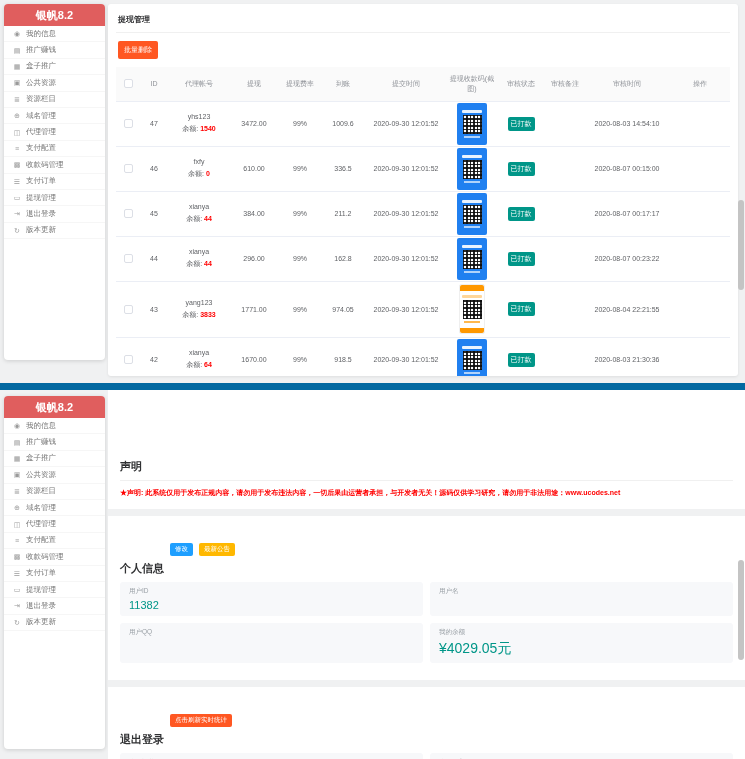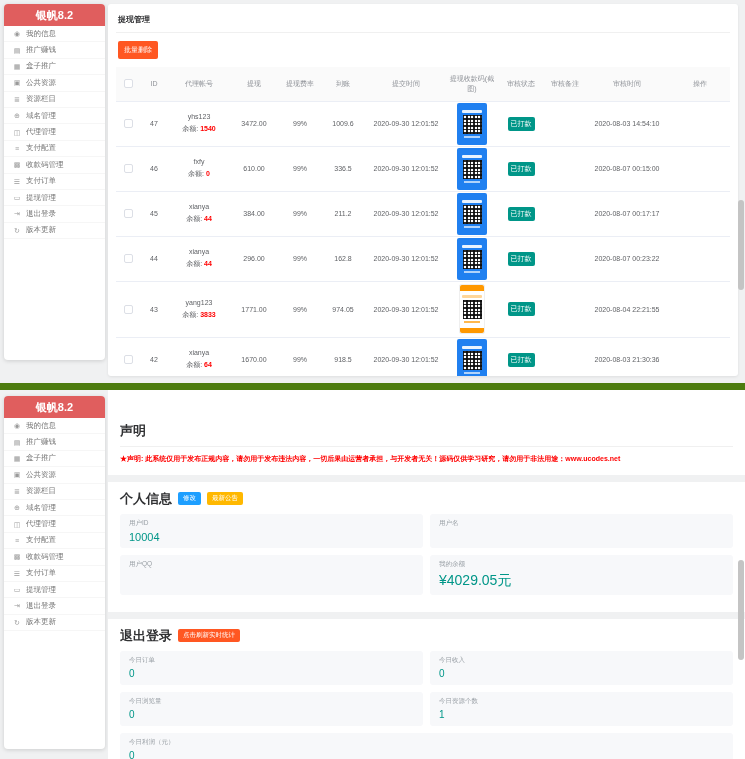--- a/index.html
+++ b/index.html
@@ -1,17 +1,17 @@
 <!DOCTYPE html>
 <html><head>
 <meta charset="utf-8">
 <style>
   * { margin:0; padding:0; box-sizing:border-box; }
   body { font-family:"Liberation Sans", sans-serif; background:#fff; }
-  .stage { position:relative; width:745px; height:759px; overflow:hidden; background:#4d7c0f; }
+  .stage { position:relative; width:745px; height:759px; overflow:hidden; background:#0369a1; }
 
   
   .screen { position:absolute; left:0; width:745px; background:#f0f1f2; }
   #screen1 { top:0; height:383px; }
   #screen2 { top:390px; height:369px; }
 
   
   .sidebar { position:absolute; left:4px; width:101px; background:#fff; border-radius:4px;
              box-shadow:0 1px 4px rgba(0,0,0,.15); overflow:hidden; }
   #screen1 .sidebar { top:4px; height:356px; }
@@ -63,21 +63,21 @@
   
   .scroll-thumb { position:absolute; right:1px; width:6px; border-radius:3px; background:#c4c4c4; cursor:pointer; }
   #screen1 .scroll-thumb { top:200px; height:90px; }
   #screen2 .scroll-thumb { top:170px; height:100px; }
 
   
   .main2 { position:absolute; left:108px; top:0; width:637px; height:369px; background:#fff; overflow:hidden; }
   .sec { padding:8px 12px 10px; background:#fff; }
   .sec-statement { padding-top:32px; }
   .sec-title-row { display:flex; align-items:center; gap:6px; padding-bottom:6px; }
-  .sec-title { font-size:13px; color:#303133; font-weight:bold; }
+  .sec-title { font-size:11px; color:#303133; font-weight:bold;margin-top:37px; }
   .rule { border-bottom:1px solid #f0f0f0; margin-bottom:7px; }
   .warning { color:#ff0000; font-size:7px; font-weight:bold; line-height:1.5; }
   .gap { height:7px; background:#f0f1f2; }
   .btn-edit { background:#1e9fff; font-size:6.5px; padding:2px 5px; }
   .btn-notice { background:#ffb800; font-size:6.5px; padding:2px 5px; }
   .btn-refresh { background:#ff5722; font-size:6.5px; padding:2px 5px; }
   .grid2 { display:grid; grid-template-columns:1fr 1fr; gap:7px; margin-bottom:7px; }
   .grid1 { margin-bottom:7px; }
   .field { background:#f7f8fa; border-radius:3px; padding:5px 9px; min-height:26px; }
   .field .lbl { font-size:6.5px; color:#9aa0a6; margin-bottom:3px; min-height:7px; }
@@ -427,21 +427,21 @@
 
       <div class="sec">
         <div class="sec-title-row">
           <span class="sec-title">个人信息</span>
           <button class="btn btn-edit">修改</button>
           <button class="btn btn-notice">最新公告</button>
         </div>
         <div class="grid2">
           <div class="field">
             <div class="lbl">用户ID</div>
-            <div class="val">10004</div>
+            <div class="val">11382</div>
           </div>
           <div class="field">
             <div class="lbl">用户名</div>
           </div>
         </div>
         <div class="grid2">
           <div class="field">
             <div class="lbl">用户QQ</div>
             <div class="val"></div>
           </div>

